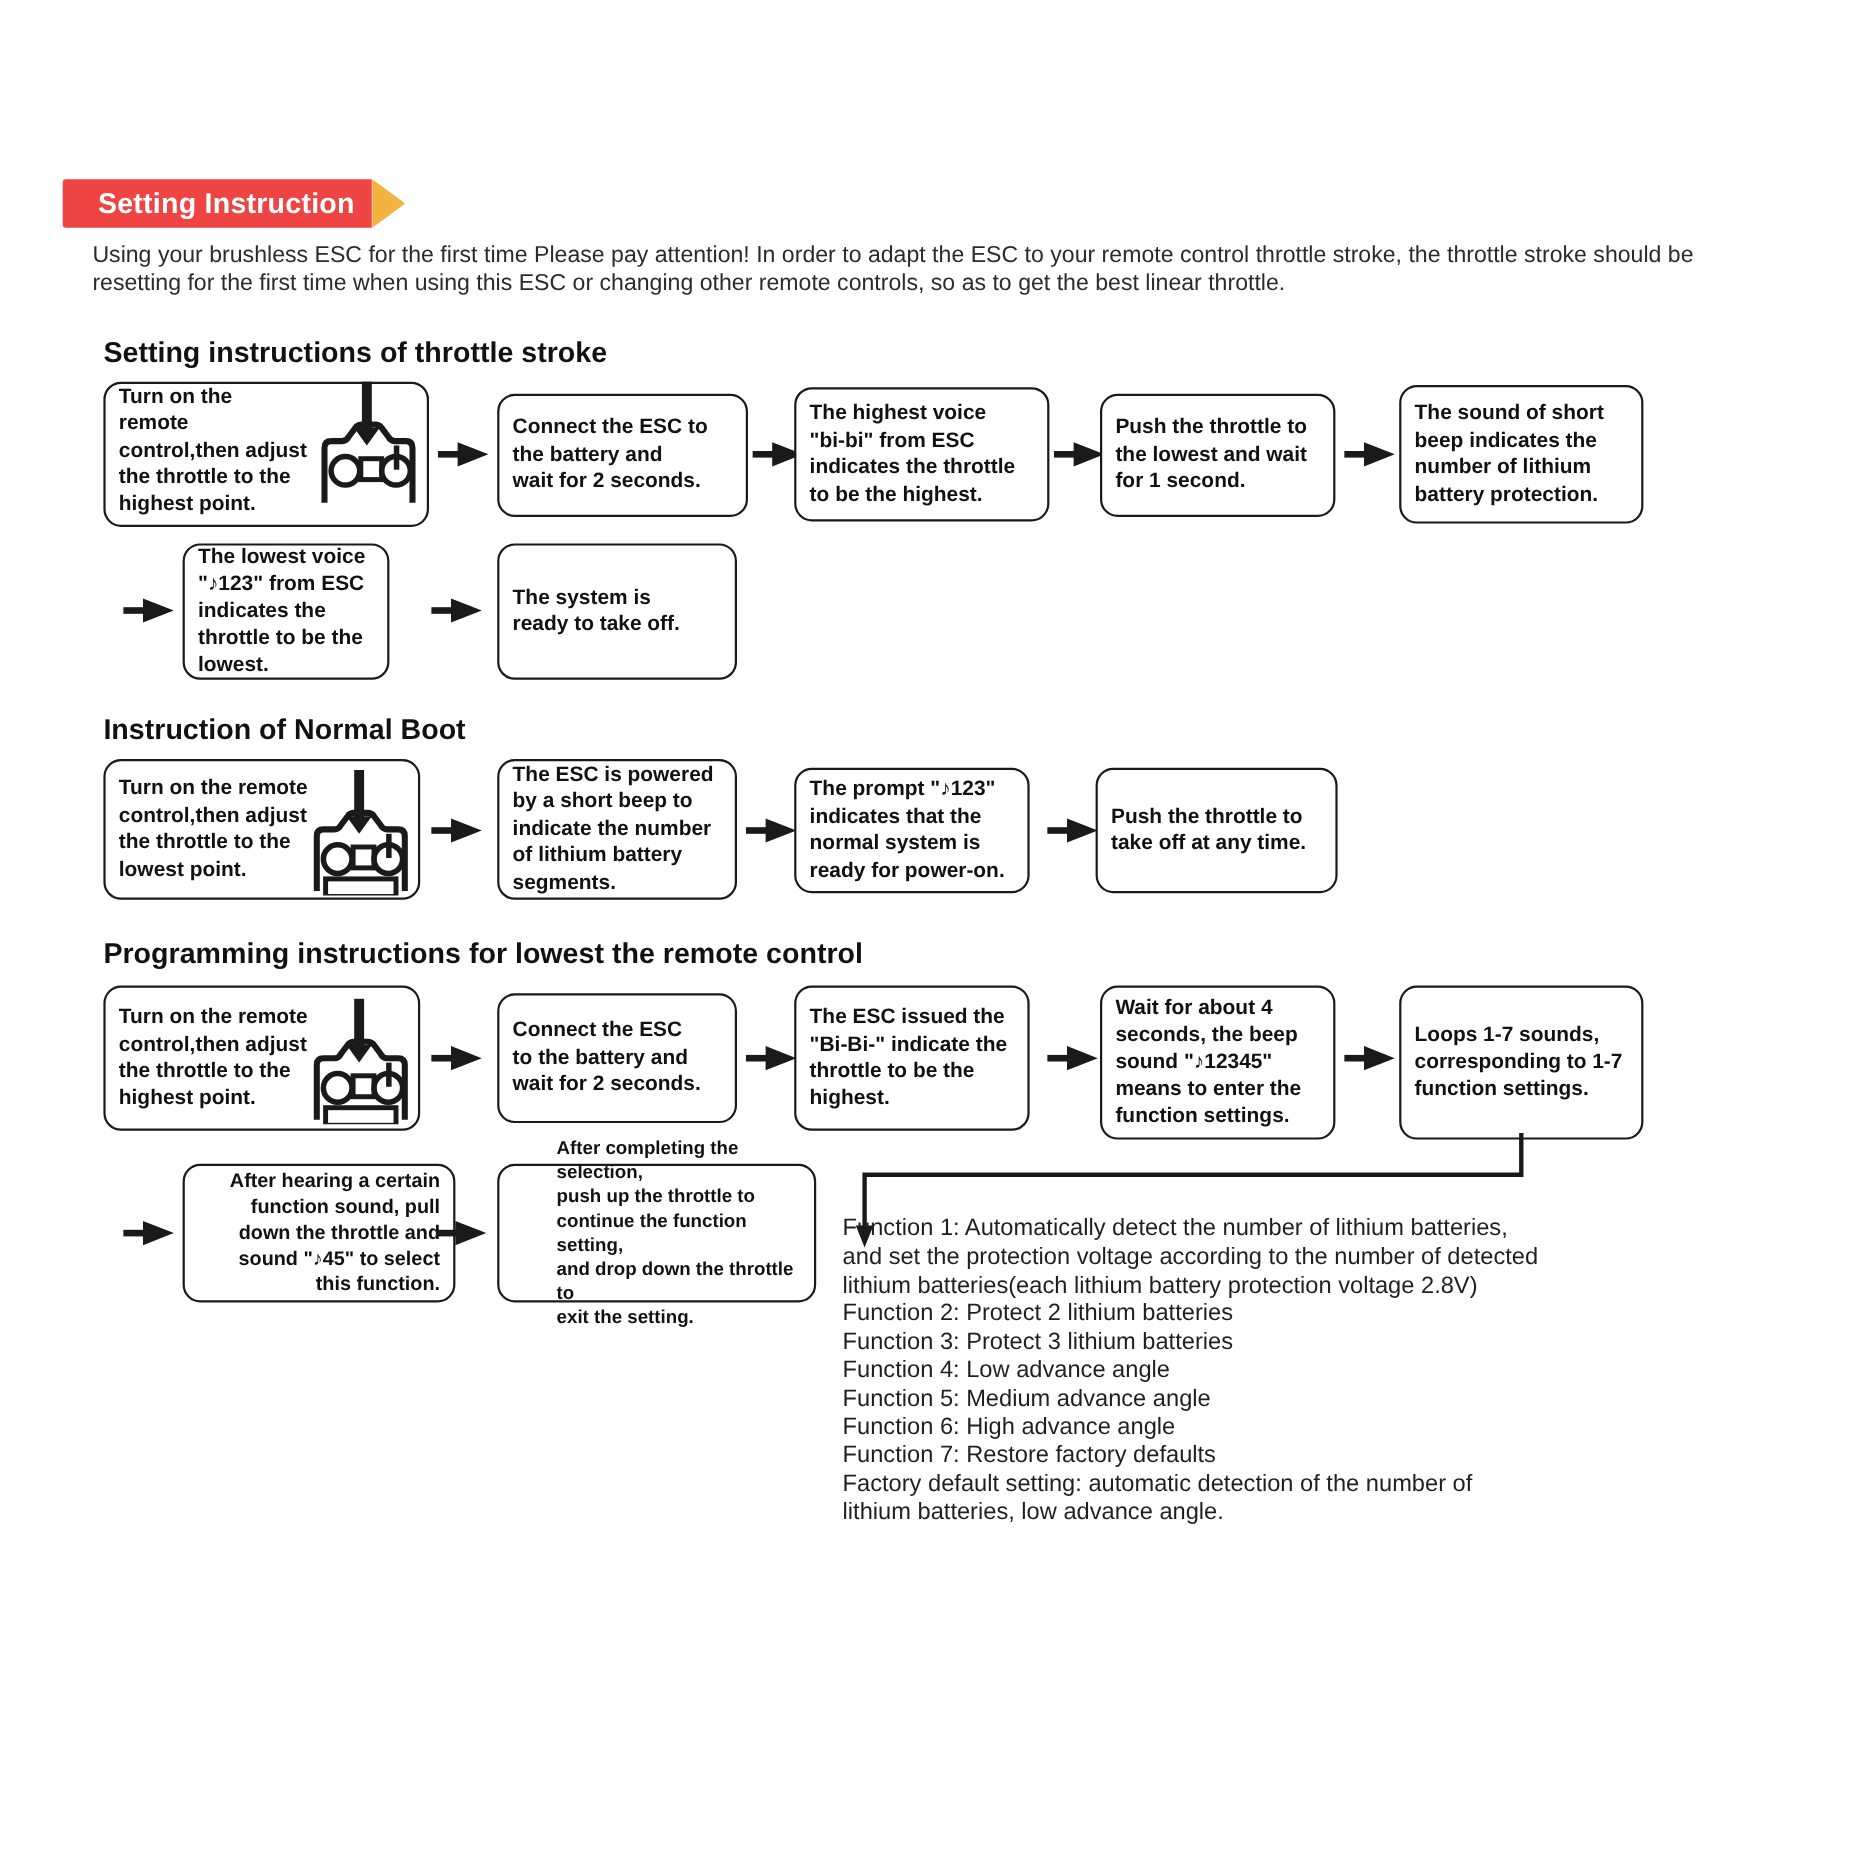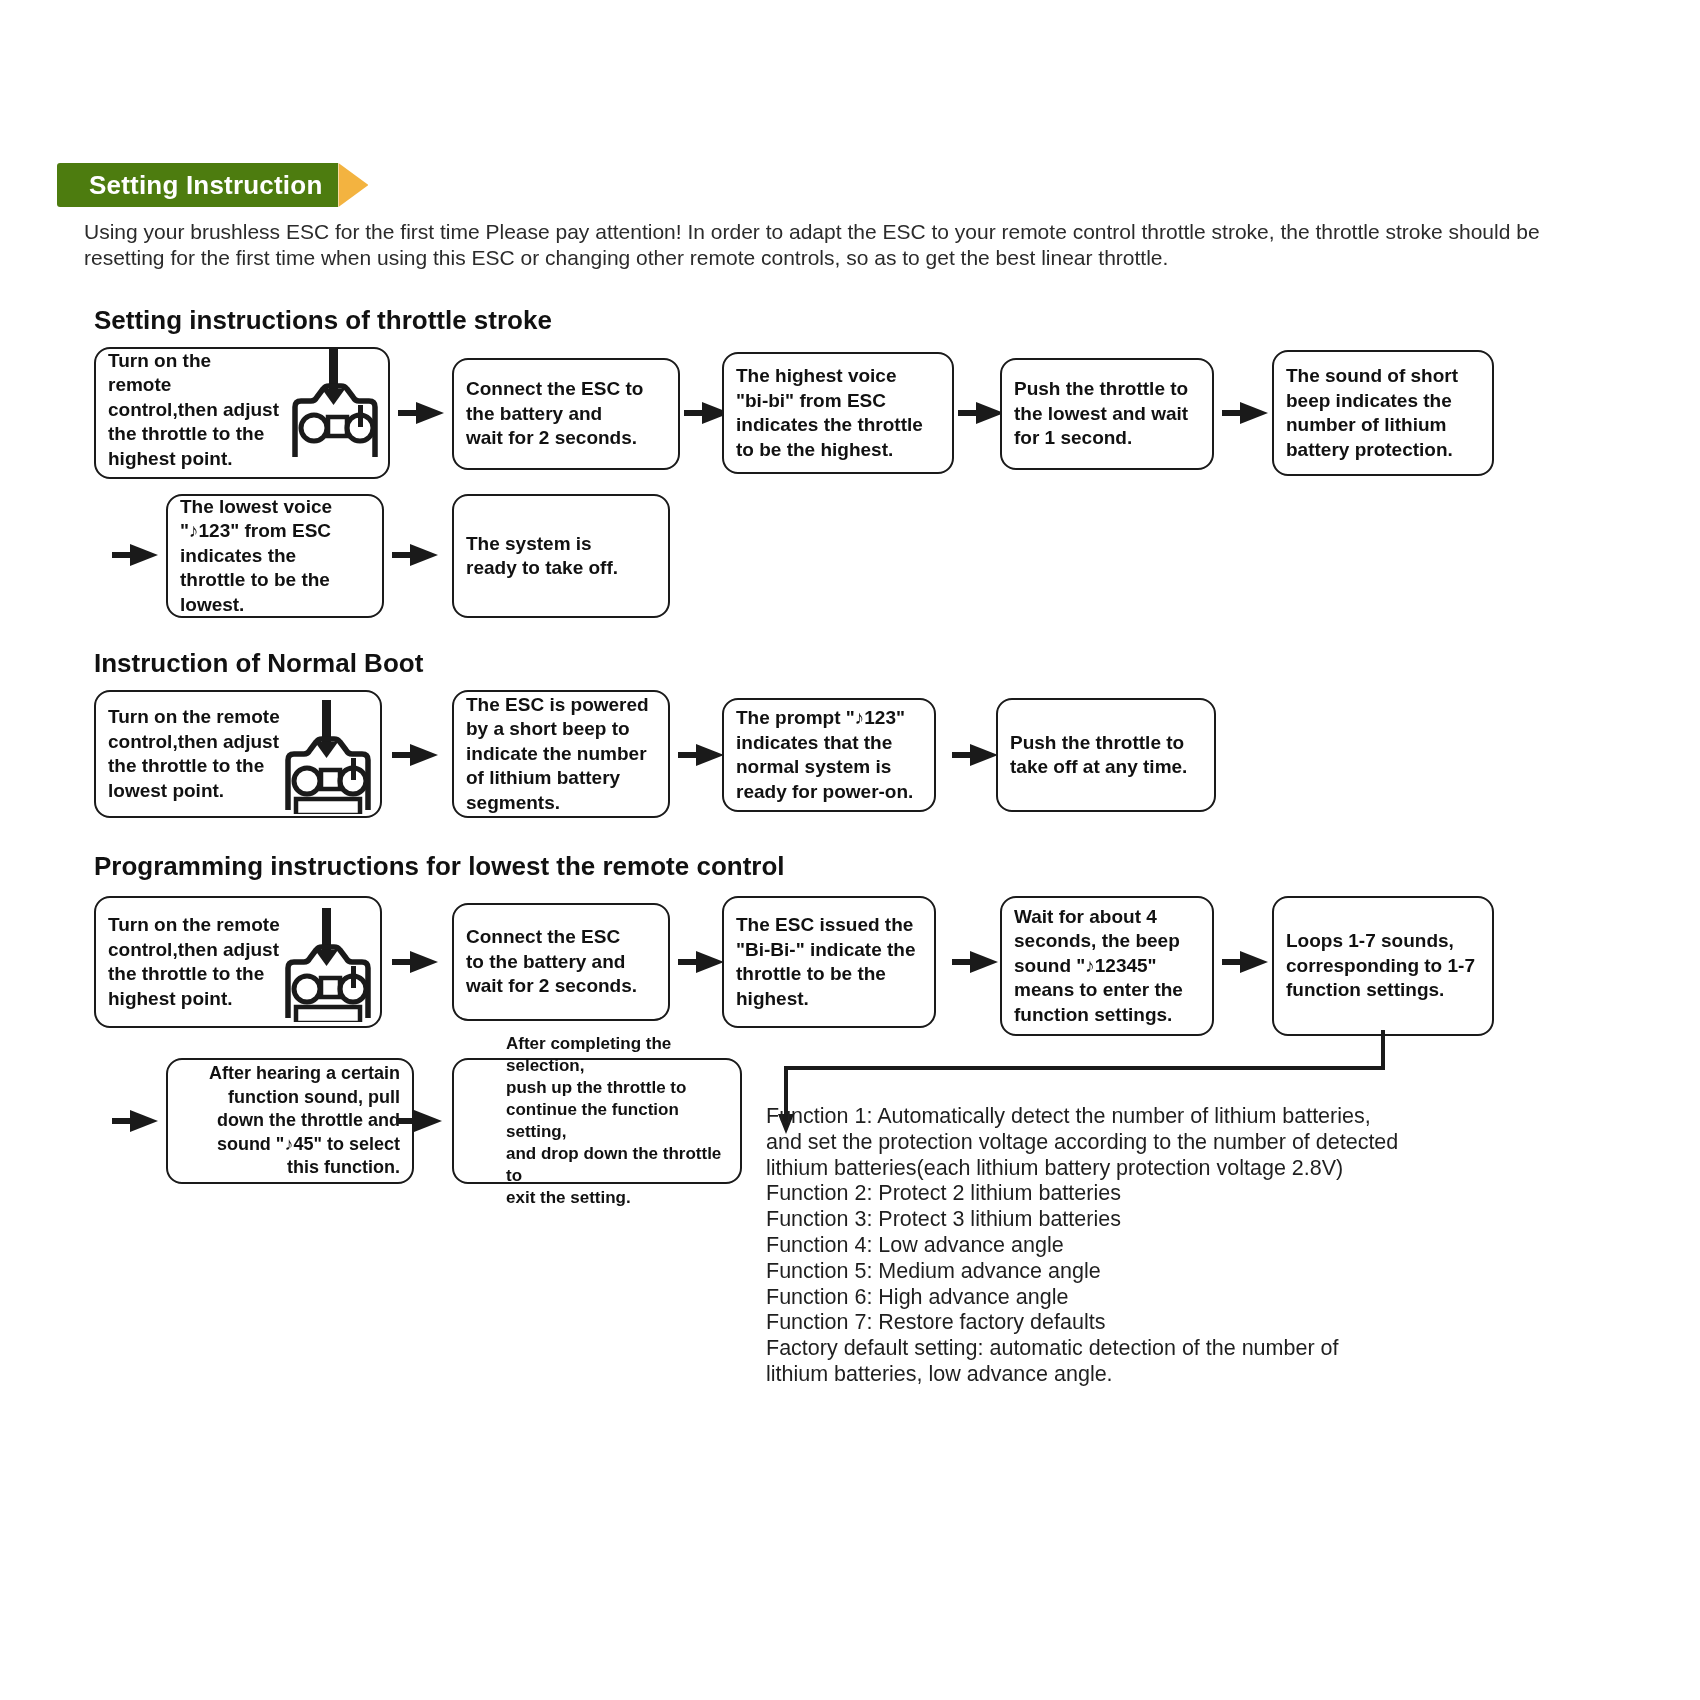--- a/index.html
+++ b/index.html
@@ -19,21 +19,21 @@
   
   .banner-wrap {
     position: absolute;
     left: 57px;
     top: 163px;
     height: 44px;
     display: flex;
     align-items: stretch;
   }
   .banner-body {
-    background: #4d7c0f;
+    background: #ef4444;
     display: flex;
     align-items: center;
     padding: 0 16px 0 32px;
     border-radius: 3px 0 0 3px;
   }
   .banner-title {
     color: #ffffff;
     font-size: 26px;
     font-weight: bold;
     letter-spacing: 0.2px;
@@ -192,21 +192,21 @@
 beep indicates the
 number of lithium
 battery protection.</div>
 </div>
 
 <svg class="arrow" style="left:112px; top:542px;" viewBox="0 0 46 26">
   <rect x="0" y="10" width="22" height="6" fill="#1a1a1a"></rect>
   <polygon points="18,2 46,13 18,24" fill="#1a1a1a"></polygon>
 </svg>
 
-<div class="box" style="left:166px; top:494px; width:218px; height:124px;">
+<div class="box" style="left:166px; top:494px; width:188px; height:124px;">
   <div class="box-text">The lowest voice
 "♪123" from ESC
 indicates the
 throttle to be the
 lowest.</div>
 </div>
 
 <svg class="arrow" style="left:392px; top:542px;" viewBox="0 0 46 26">
   <rect x="0" y="10" width="22" height="6" fill="#1a1a1a"></rect>
   <polygon points="18,2 46,13 18,24" fill="#1a1a1a"></polygon>

